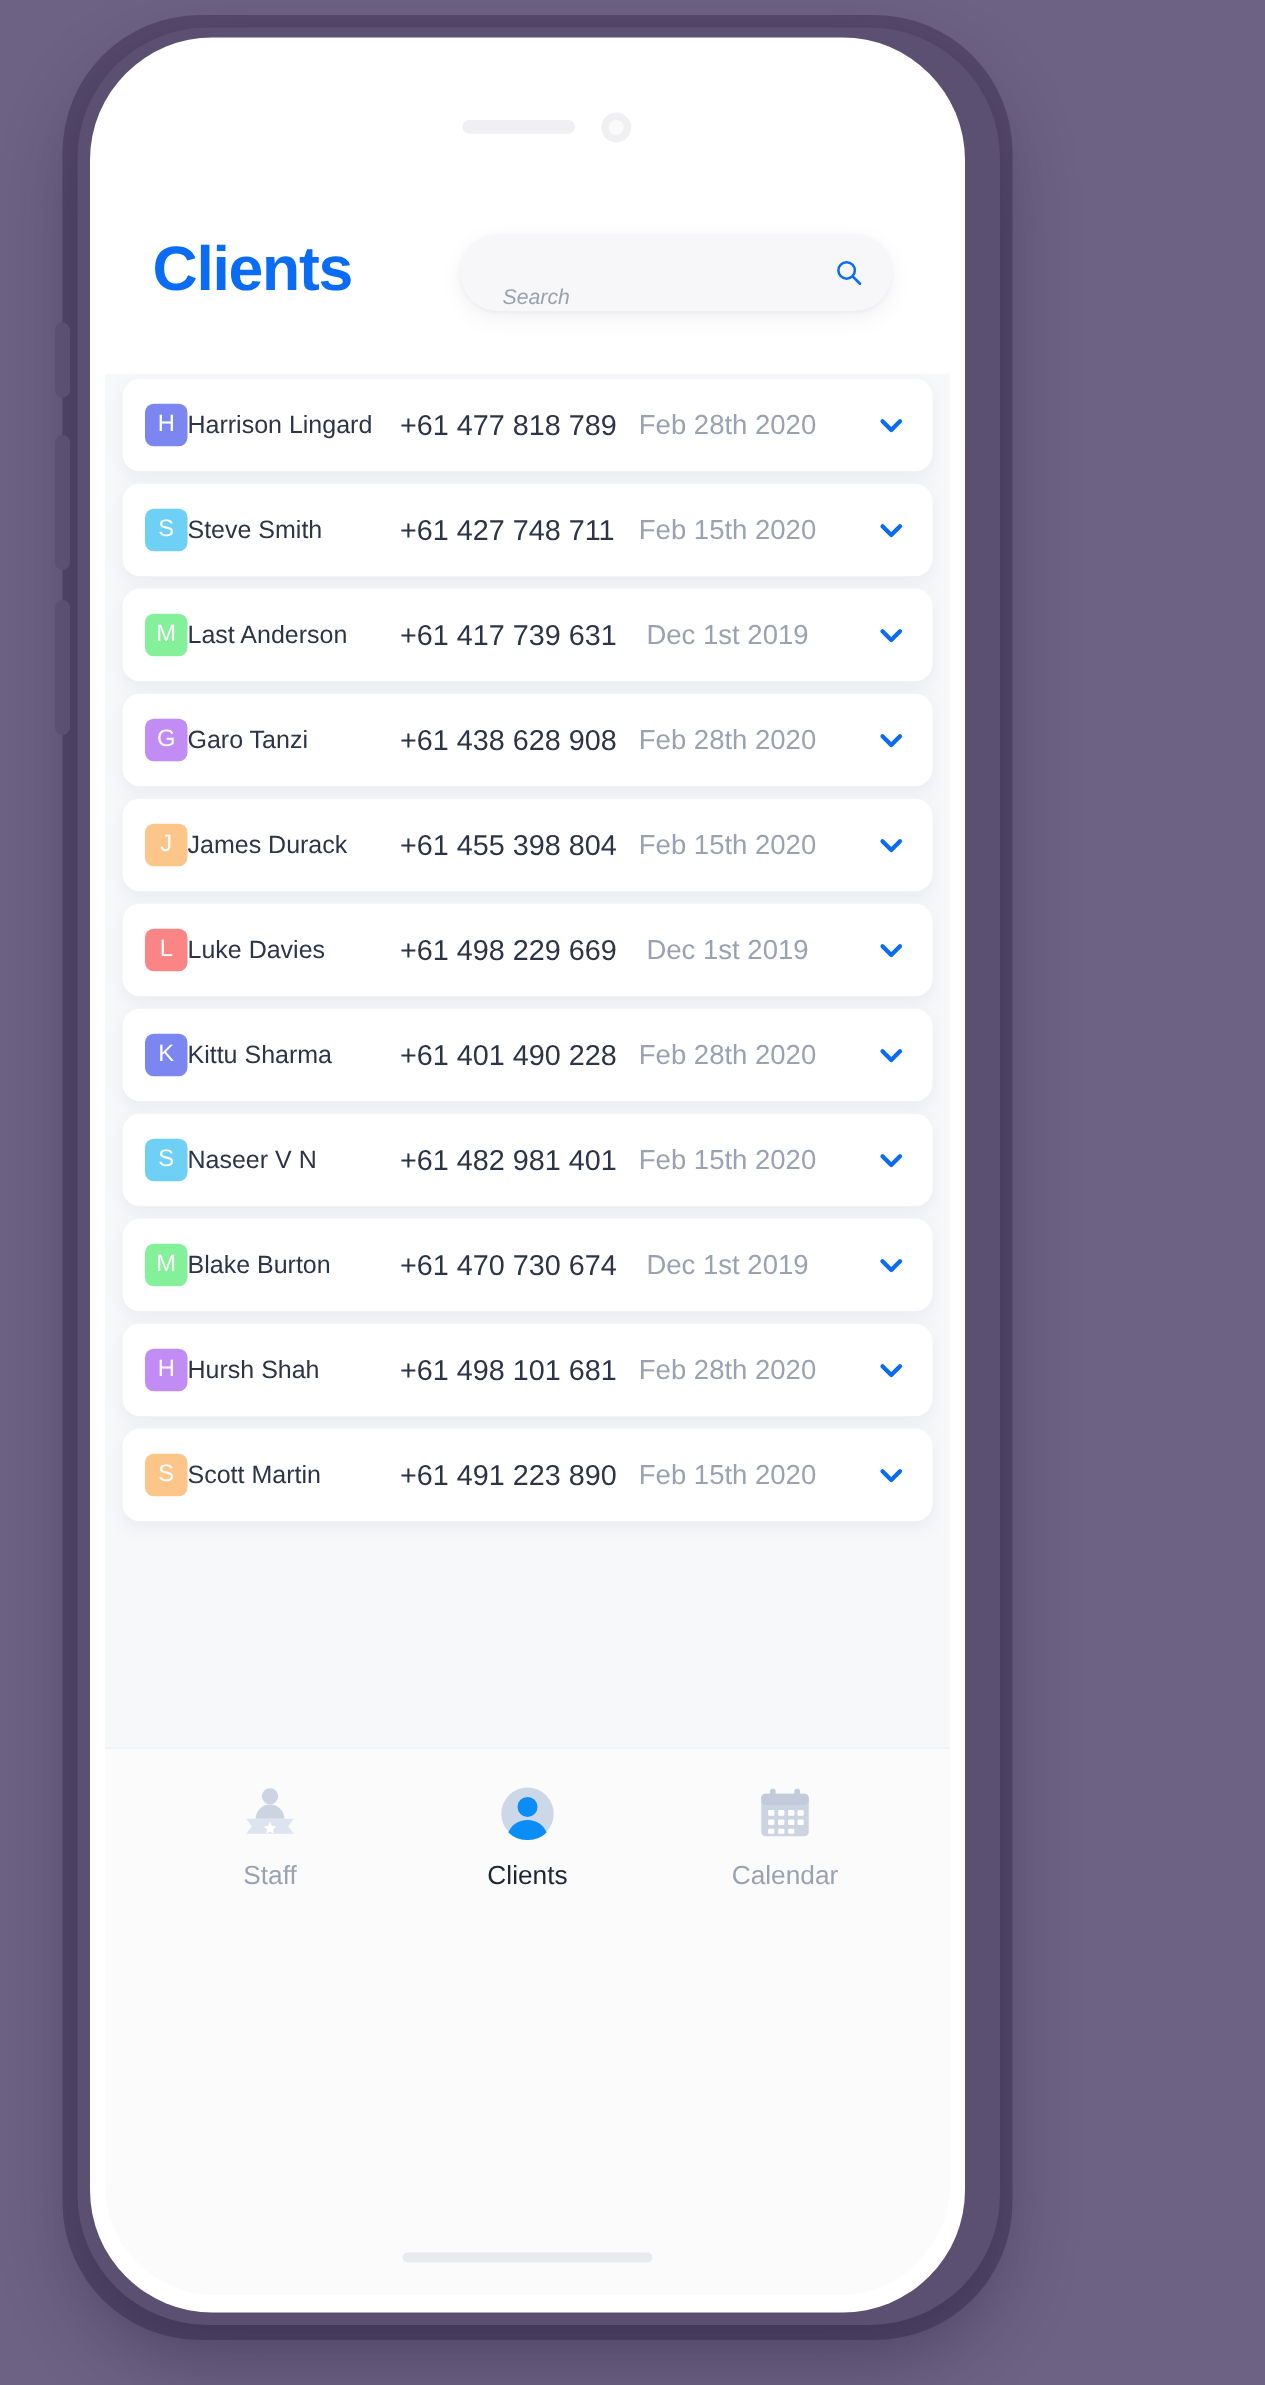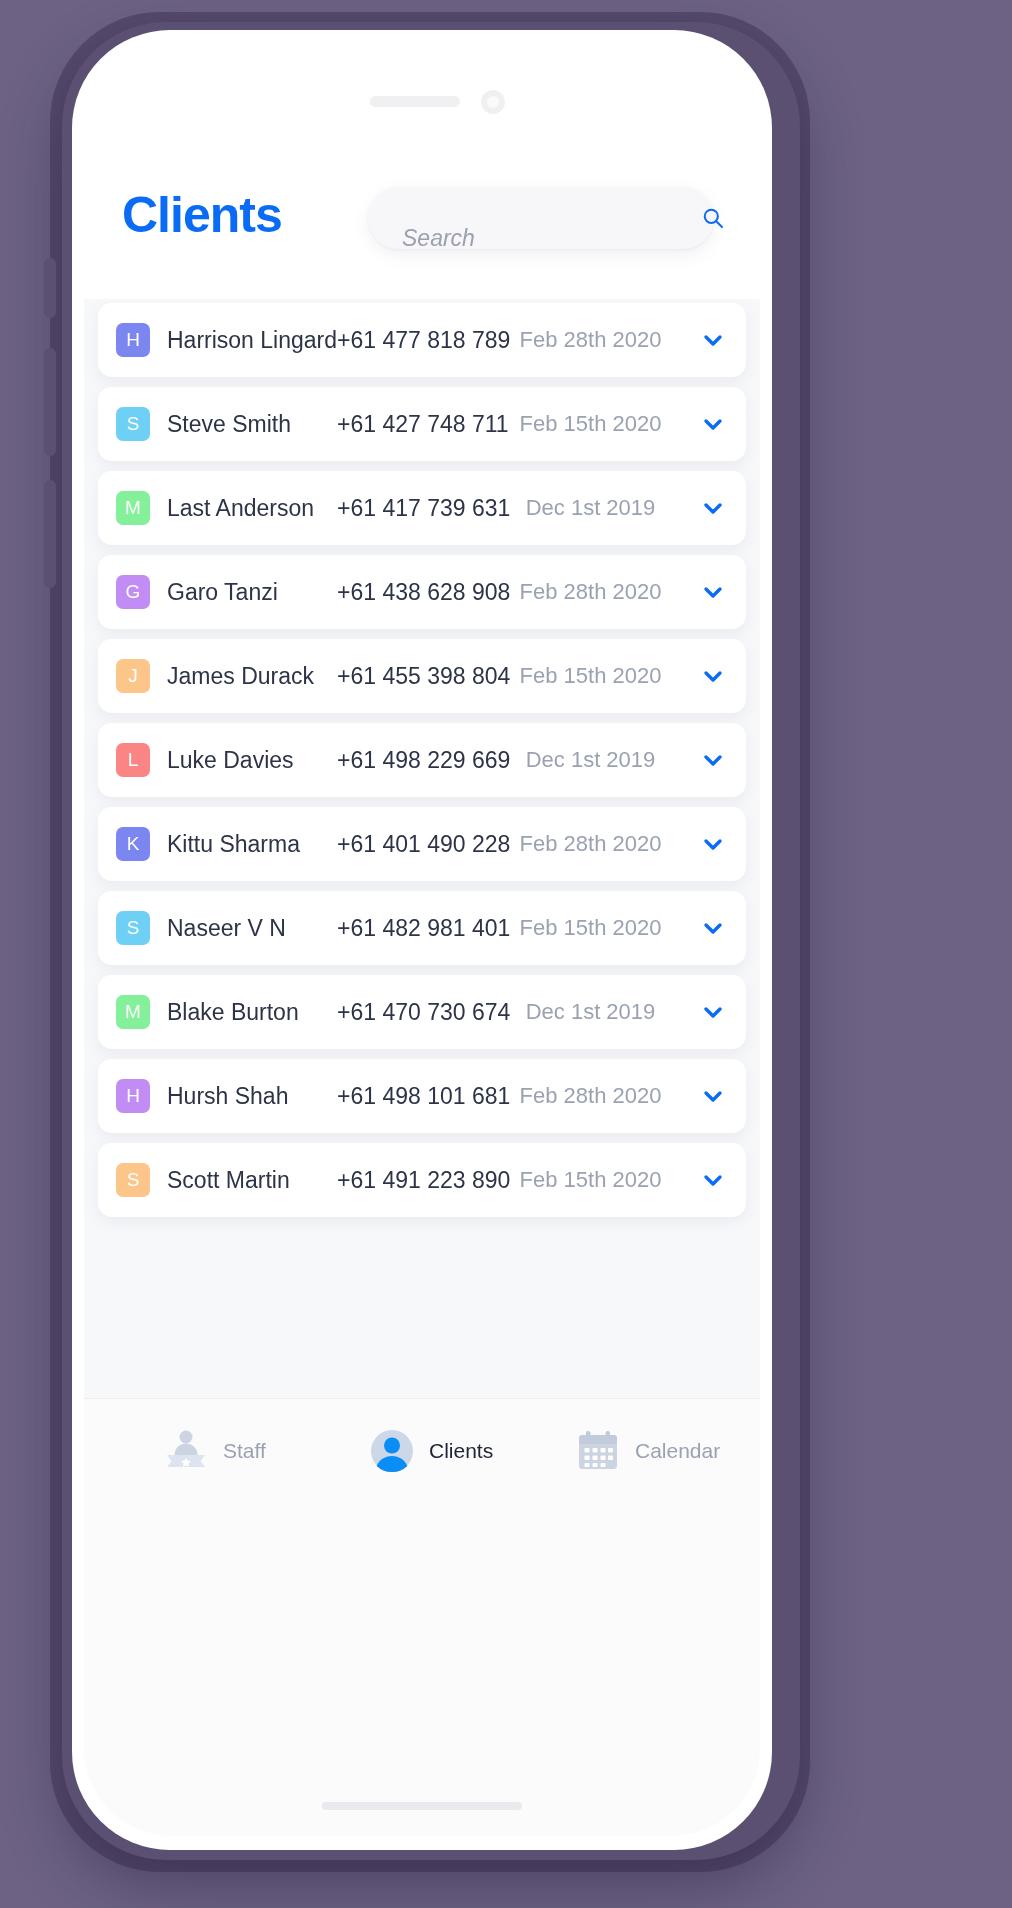--- a/index.html
+++ b/index.html
@@ -131,21 +131,21 @@
     width:100%; height:100%;
     border-radius:34px;
     background:#f7f7f9;
     box-shadow: 0 6px 16px rgba(120,120,150,.10), 0 1px 3px rgba(120,120,150,.08);
     display:flex; align-items:center;
     padding:0 24px 0 34px;
   }
   .search-input {
     flex:1; border:none; outline:none; background:transparent;
     font-family:"Liberation Sans", sans-serif;
-    font-size:23px; font-style:italic; color:#9aa0ae;margin-top:40px;
+    font-size:17px; font-style:italic; color:#9aa0ae;margin-top:40px;
   }
   .search-input::placeholder { color:#9aa0ae; font-style:italic; }
   .search-icon { width:22px; height:22px; flex:none; }
 
   
   .col-head {
     position:absolute; top:215px; left:0; width:676px; height:38px;
   }
   .col-head span {
     position:absolute; font-size:22px; color:#8d95a6;
@@ -173,23 +173,22 @@
     display:flex; align-items:center;
   }
   .avatar {
     width:34px; height:34px; flex:none;
     margin-left:18px;
     border-radius:7px;
     display:flex; align-items:center; justify-content:center;
     color:#ffffff; font-size:19px; font-weight:400;
   }
   .row-name {
-    margin-left:17px;
     width:170px;
-    font-size:23px; color:#2d3447;
+    font-size:20px; color:#2d3447;
     white-space:nowrap; overflow:hidden;
   }
   .row-phone {
     width:170px;
     font-size:23px; color:#2d3447;
     white-space:nowrap;
   }
   .row-date {
     flex:1;
     text-align:center;
@@ -209,21 +208,21 @@
     background:#fbfbfc;
     border-top:1px solid #eceef2;
   }
   .tabs {
     position:absolute; left:0; top:26px; width:676px;
     display:flex; align-items:flex-start; justify-content:center;
     gap:96px;
   }
   .tab {
     width:110px;
-    display:flex; flex-direction:row; align-items:center; gap:12px;
+    display:flex; flex-direction:column; align-items:center; gap:12px;
     cursor:pointer;
   }
   .tab-icon { height:52px; display:flex; align-items:center; justify-content:center; }
   .tab-label { font-size:21px; color:#9aa2b2; }
   .tab.active .tab-label { color:#1d2435; }
 
   .home-indicator {
     position:absolute;
     left:50%; transform:translateX(-50%);
     bottom:26px;

